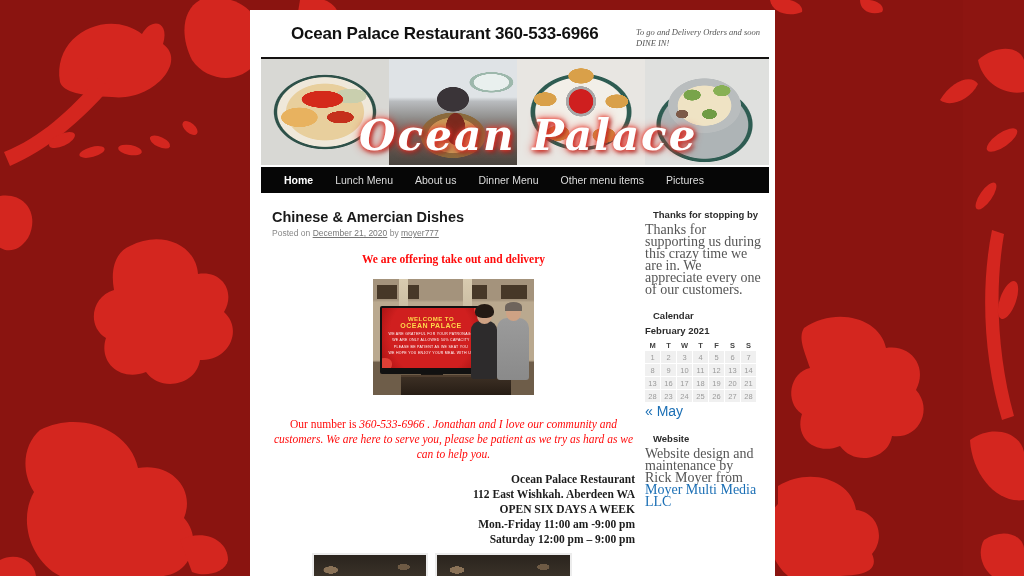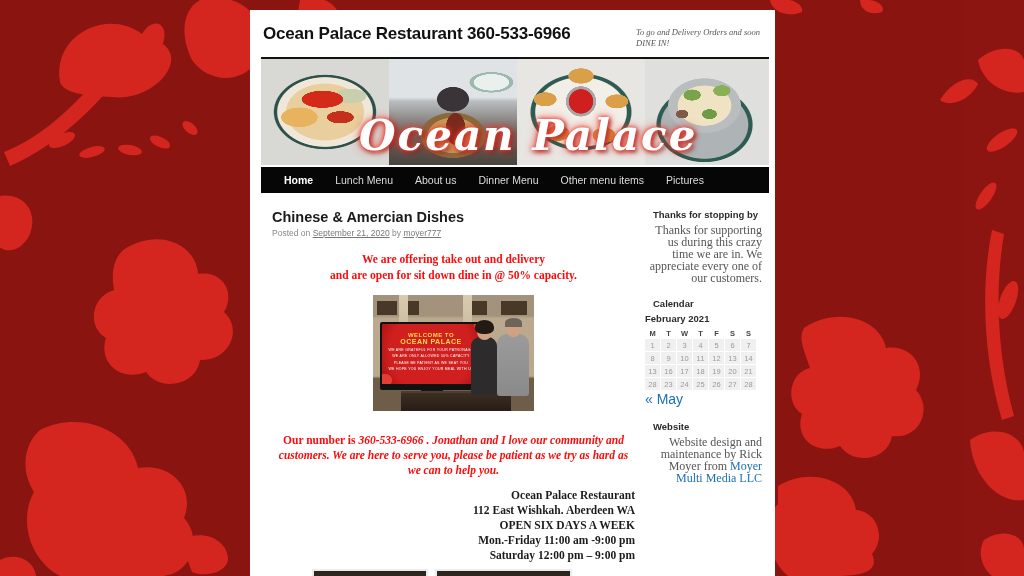--- a/index.html
+++ b/index.html
@@ -7,21 +7,21 @@
     width:1024px;height:576px;overflow:hidden;position:relative;
     background:#8a1410;font-family:"Liberation Sans",sans-serif;
   }
   .bg-svg{position:absolute;left:0;top:0;z-index:0;}
   
   .page{
     position:absolute;left:250px;top:10px;width:525px;height:566px;
     background:#ffffff;z-index:1;overflow:hidden;
   }
   
-  .site-header{padding:14px 14px 8px 13px;display:flex;justify-content:space-between;}
+  .site-header{padding:14px 14px 8px 13px;display:flex;justify-content:space-between;margin-left:28px;}
   .site-title{font-size:17px;font-weight:bold;color:#111;letter-spacing:-0.2px;white-space:nowrap;}
   .site-tagline{
     width:125px;font-family:"Liberation Serif",serif;font-style:italic;
     font-size:8.5px;color:#555;line-height:11px;text-align:left;margin-top:3px;
   }
   
   .banner{position:relative;margin:0 8px 0 11px;width:508px;height:106px;overflow:hidden;border-top:2px solid #141211;}
   .banner .panel{position:absolute;top:0;height:106px;}
   .p1{left:0;width:128px;
       background:
@@ -96,40 +96,40 @@
   .tv-stand{position:absolute;left:48px;top:91px;width:22px;height:5px;background:#191512;}
   .cabinet{position:absolute;left:28px;top:96px;width:110px;height:20px;background:linear-gradient(#3c2f24,#241b13);border-top:2px solid #4e3d2e;}
   .person{position:absolute;}
   .head{width:15px;height:16px;border-radius:50%;background:#cfa284;margin:0 auto;position:relative;}
   .hair-w{position:absolute;left:-2px;top:-4px;width:19px;height:14px;border-radius:50% 50% 40% 40%;background:#241a14;}
   .hair-m{position:absolute;left:-1px;top:-3px;width:17px;height:9px;border-radius:50% 50% 0 0;background:#6e645c;}
   .body-w{width:26px;height:58px;border-radius:9px 9px 3px 3px;background:#2d2b2c;margin-top:-3px;}
   .body-m{width:32px;height:62px;border-radius:10px 10px 3px 3px;background:linear-gradient(#9b9b9b,#8a8a8a);margin-top:-3px;}
   
   .notice{
-    font-family:"Liberation Serif",serif;font-weight:bold;font-size:11.5px;
+    font-family:"Liberation Serif",serif;font-weight:normal;font-size:11.5px;
     color:#ff0b0b;text-align:center;line-height:15px;margin:22px 0 10px 0;
   }
   .notice .it{font-style:italic;}
   .address{
     font-family:"Liberation Serif",serif;font-weight:bold;font-size:11.5px;
     color:#1c1c1c;text-align:right;line-height:15px;margin-top:10px;
   }
   .thumbs{display:flex;gap:7px;margin:6px 0 0 40px;}
   .thumb{height:30px;border:2px solid #ececec;
     background:
     radial-gradient(ellipse 12px 6px at 15% 50%, #8a7257 0 60%, transparent 62%),
     radial-gradient(ellipse 10px 5px at 80% 40%, #6e5a44 0 60%, transparent 62%),
     linear-gradient(#2a241e,#40372c);}
   .thumb.t1{width:112px;}
   .thumb.t2{width:133px;}
   
   .widget{margin-bottom:14px;}
   .widget-title{font-size:9.5px;font-weight:bold;color:#2b2b2b;margin:0 0 4px 8px;}
-  .widget-text{font-family:"Liberation Serif",serif;font-size:12px;color:#555;line-height:12px;text-align:right;}
+  .widget-text{font-family:"Liberation Serif",serif;font-size:14px;color:#555;line-height:12px;}
   .widget-text a{color:#1b6fb5;text-decoration:none;cursor:pointer;}
   .cal-caption{font-size:9.5px;font-weight:bold;color:#2b2b2b;margin:2px 0 3px 0;}
   table.calendar{border-collapse:separate;border-spacing:1px;margin-left:-1px;}
   table.calendar th{font-size:7.5px;color:#444;font-weight:bold;width:15px;height:10px;text-align:center;padding:0;}
   table.calendar td{font-size:7.5px;color:#9a9a9a;background:#f0f0f0;width:15px;height:12px;text-align:center;padding:0;}
   .cal-prev{font-size:14px;color:#1b6fb5;margin-top:0;cursor:pointer;}
 </style>
 </head>
 <body>
 
@@ -197,26 +197,25 @@
       <li>Dinner Menu</li>
       <li>Other menu items</li>
       <li>Pictures</li>
     </ul>
   </div>
 
   <div class="content">
     <div class="main-col">
       <h2 class="post-title">Chinese &amp; Amercian Dishes</h2>
       <div class="post-meta">
-        <span>Posted on </span><a>September 21, 2020</a><span> by </span><a>moyer777</a>
+        <span>Posted on </span><a>December 21, 2020</a><span> by </span><a>moyer777</a>
       </div>
 
       <div class="announce">
         <div>We are offering take out and delivery</div>
-        <div>and are open for sit down dine in @ 50% capacity.</div>
       </div>
 
       <div class="photo">
         <div class="frame" style="left:4px;width:20px;"></div>
         <div class="frame" style="left:34px;width:12px;"></div>
         <div class="frame" style="left:98px;width:16px;"></div>
         <div class="frame" style="left:128px;width:26px;"></div>
         <div class="pillar" style="left:26px;"></div>
         <div class="pillar" style="left:90px;"></div>
         <div class="cabinet"></div>

